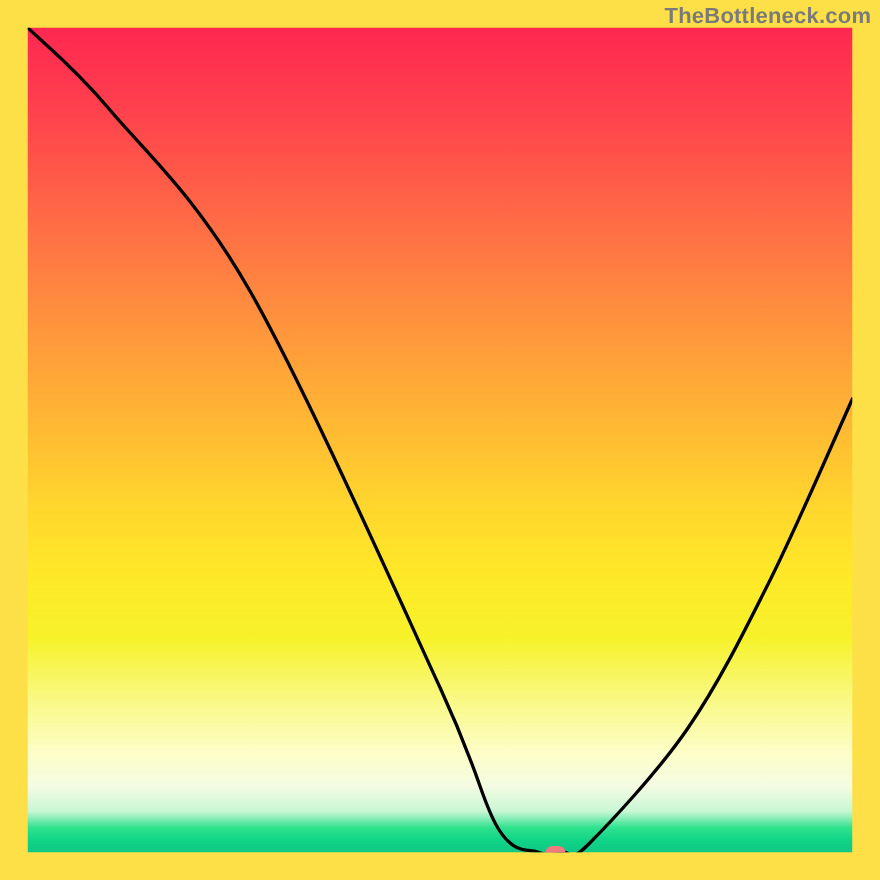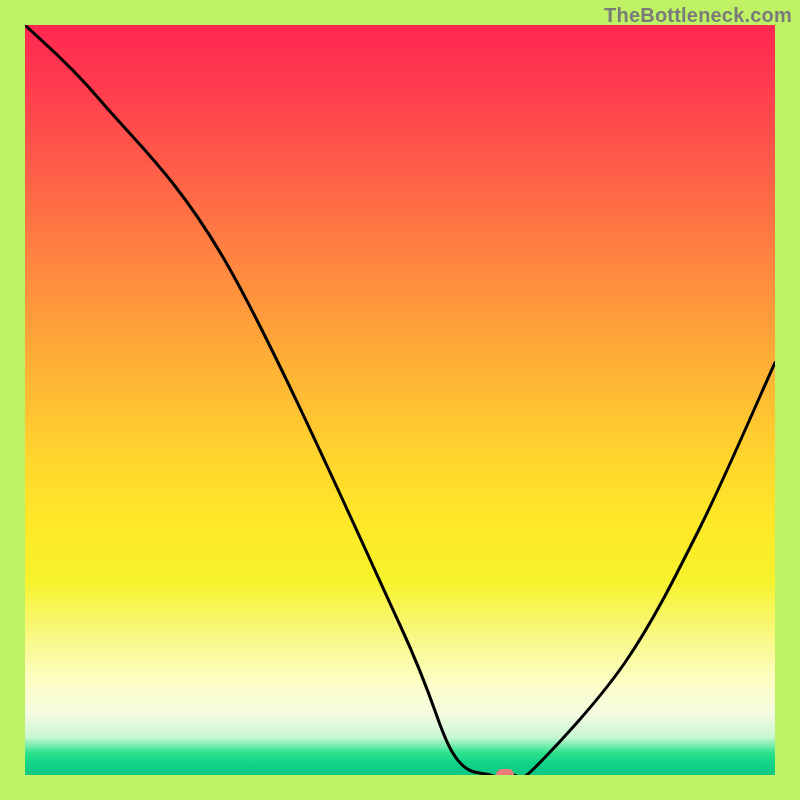--- a/index.html
+++ b/index.html
@@ -8,21 +8,21 @@
     width: 800px;
     height: 800px;
     background: #000;
     overflow: hidden;
     font-family: Arial, Helvetica, sans-serif;
   }
   .frame {
     position: relative;
     width: 800px;
     height: 800px;
-    background: #bef264;
+    background: #fde047;
   }
   .watermark {
     position: absolute;
     top: 4px;
     right: 8px;
     color: #7a7a7a;
     font-size: 20px;
     font-weight: 600;
     letter-spacing: 0.2px;
     z-index: 4;

